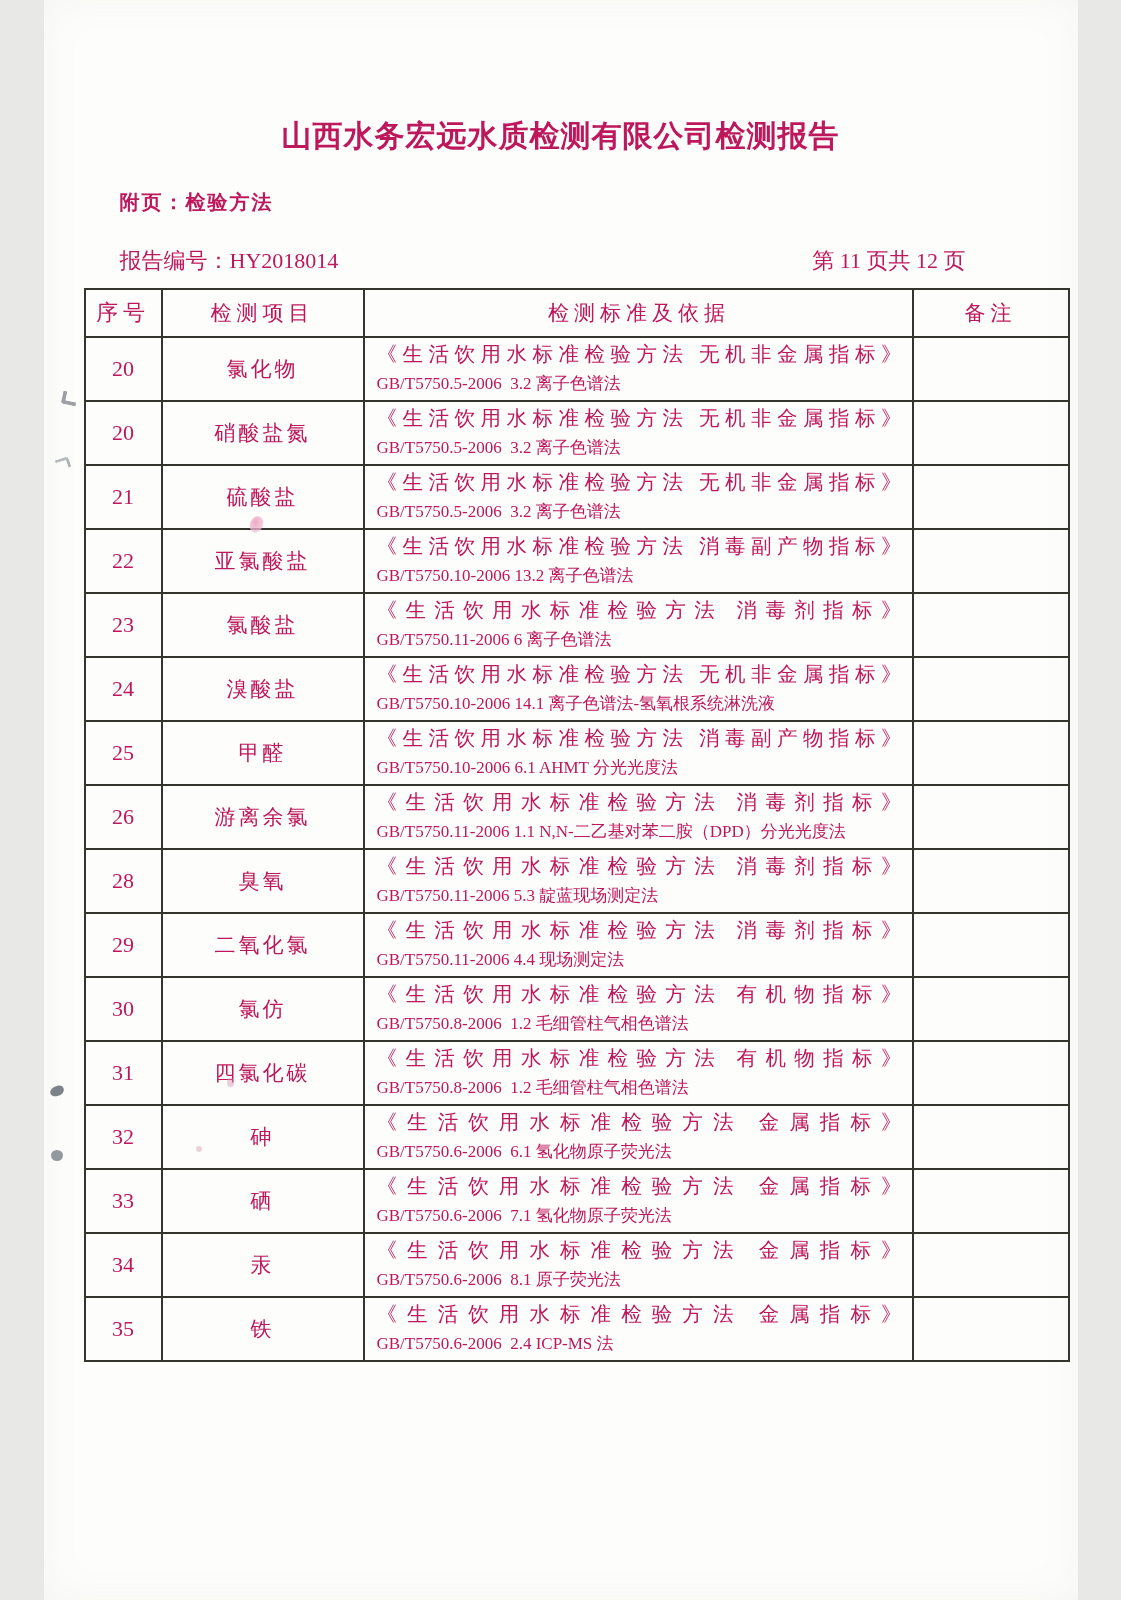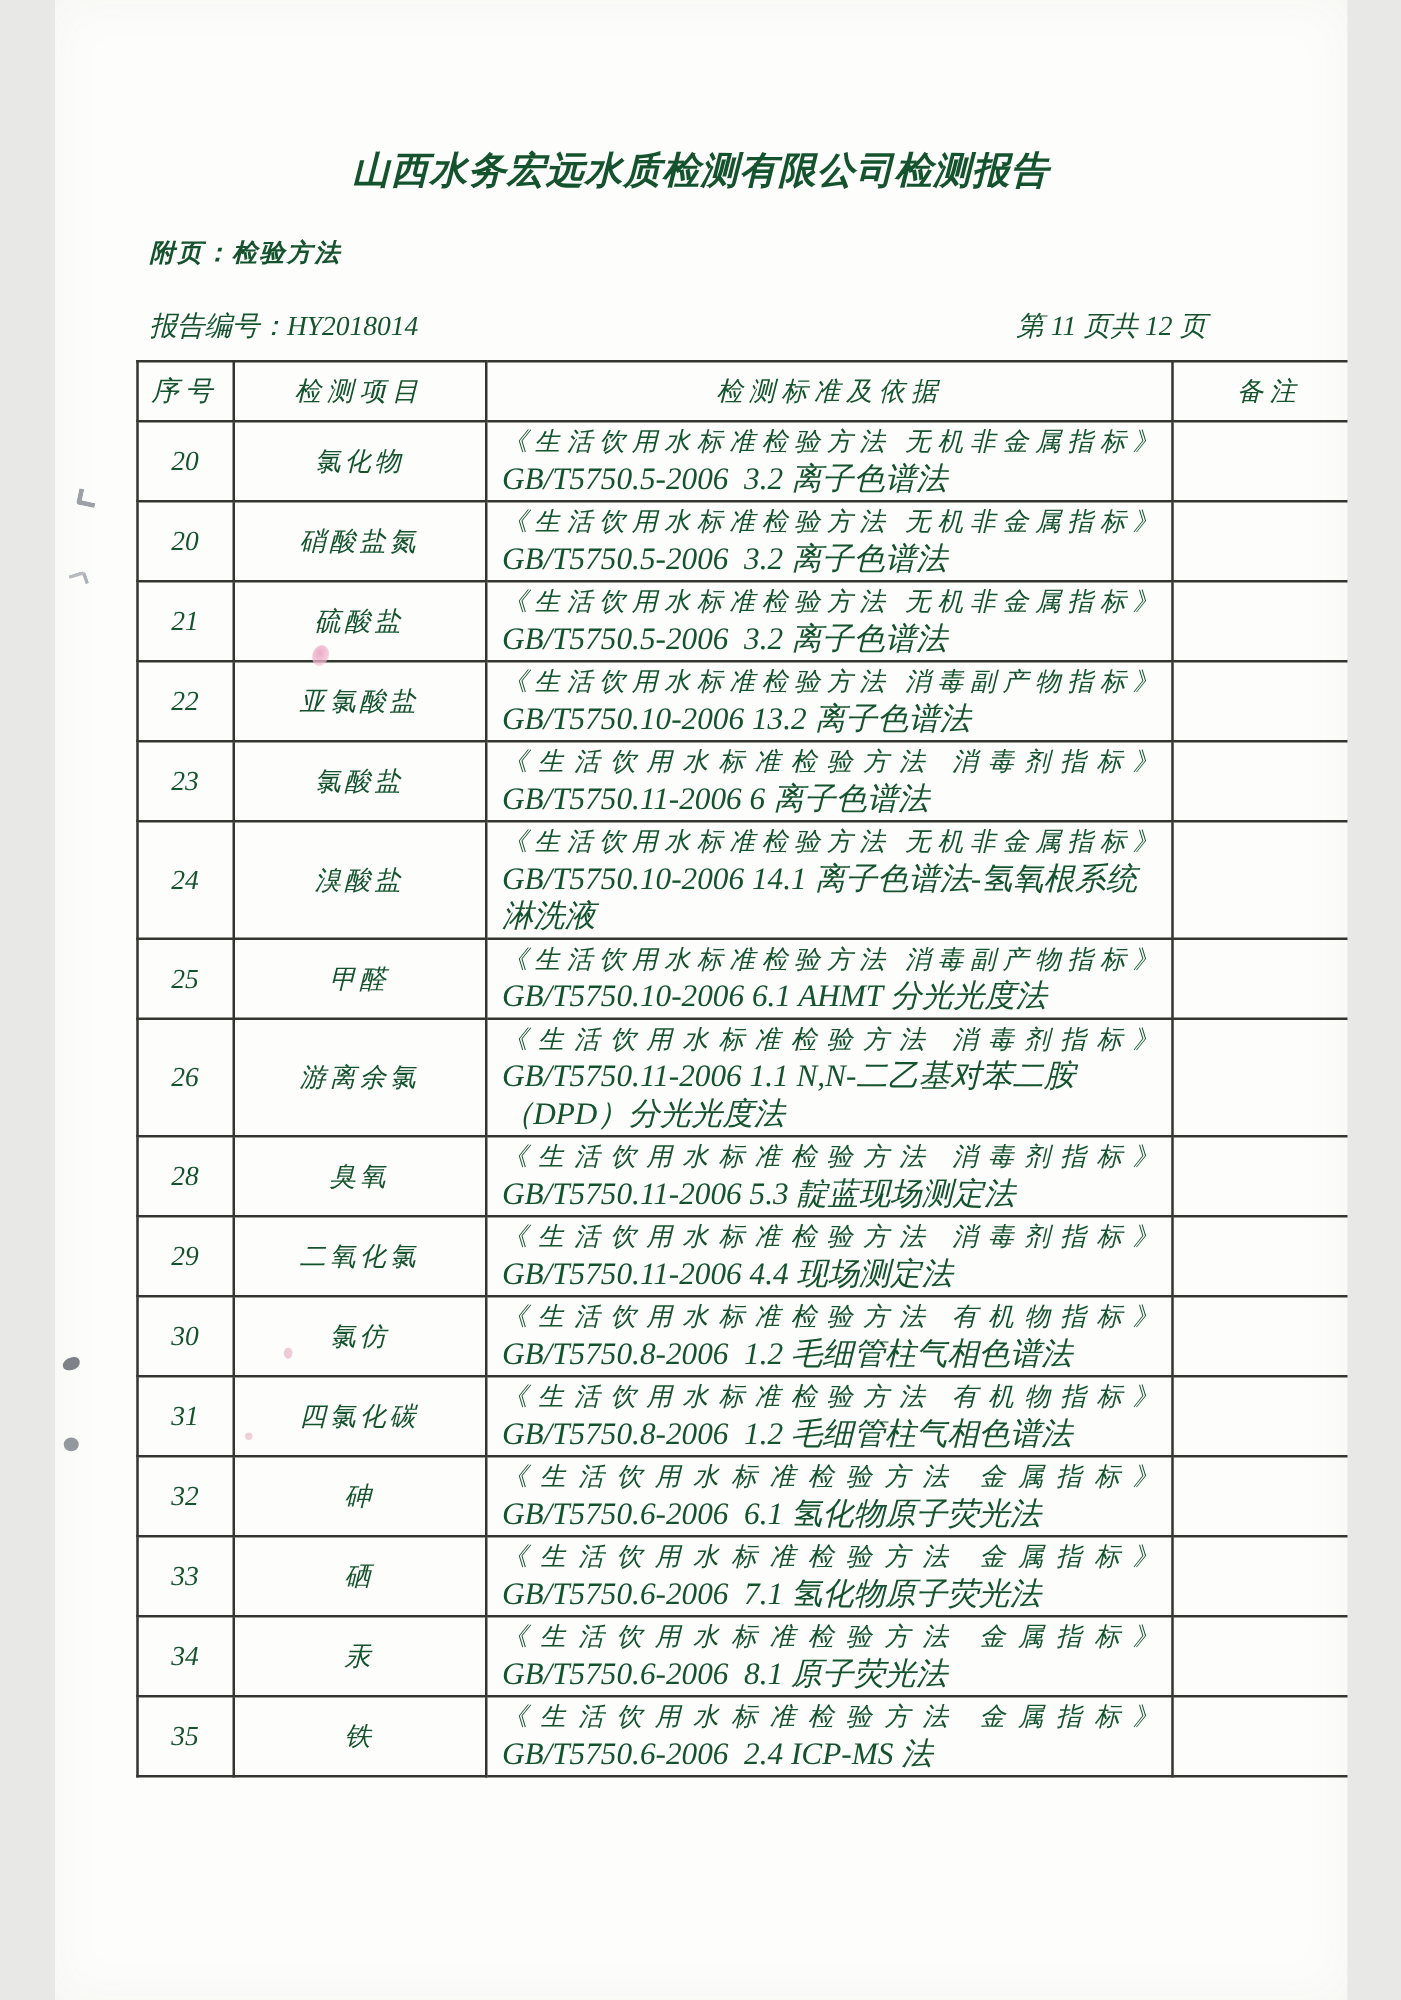--- a/index.html
+++ b/index.html
@@ -6,25 +6,24 @@
     margin: 0;
     padding: 0;
     background: #e8e8e6;
   }
   .page {
     position: relative;
     width: 1034px;
     height: 1600px;
     margin: 0 auto;
     background: #fdfdfb;
-    color: #14532d;
+    color: #be185d;
     font-family: "Liberation Serif", "DejaVu Serif", serif;
     overflow: hidden;
     box-shadow: inset 0 0 40px rgba(120,120,110,0.06);
-    font-style: italic;
   }
   .doc-title {
     padding-top: 116px;
     text-align: center;
     font-family: "Liberation Sans", "DejaVu Sans", sans-serif;
     font-weight: 700;
     font-size: 30px;
     letter-spacing: 1px;
   }
   .doc-subtitle {
@@ -38,21 +37,21 @@
     display: flex;
     justify-content: space-between;
     align-items: flex-end;
     margin: 30px 112px 12px 76px;
     font-size: 22px;
   }
   table.methods {
     border-collapse: collapse;
     table-layout: fixed;
     width: 948px;
-    margin-left: 65px;
+    margin-left: 40px;
     font-size: 21px;
     border-radius: 27px;
   }
   table.methods th,
   table.methods td {
     border: 2px solid #35352f;
     vertical-align: middle;
     background: transparent;
   }
   table.methods th {
@@ -66,21 +65,21 @@
   .c-std  { width: 525px; padding: 1px 10px 1px 12px; }
   .c-note { width: 152px; }
   .std1 {
     line-height: 30px;
     font-size: 20.5px;
     text-align: justify;
     text-align-last: justify;
   }
   .std2 {
     line-height: 30px;
-    font-size: 25px;
+    font-size: 17px;
     white-space: pre-wrap;
     word-break: break-word;
   }
   
   .art { position: absolute; pointer-events: none; }
   .art-hook1 {
     left: 18px; top: 392px; width: 11px; height: 9px;
     border-left: 4px solid #8d9196; border-bottom: 4px solid #8d9196;
     transform: rotate(12deg); opacity: .85; border-bottom-left-radius: 3px;
   }

